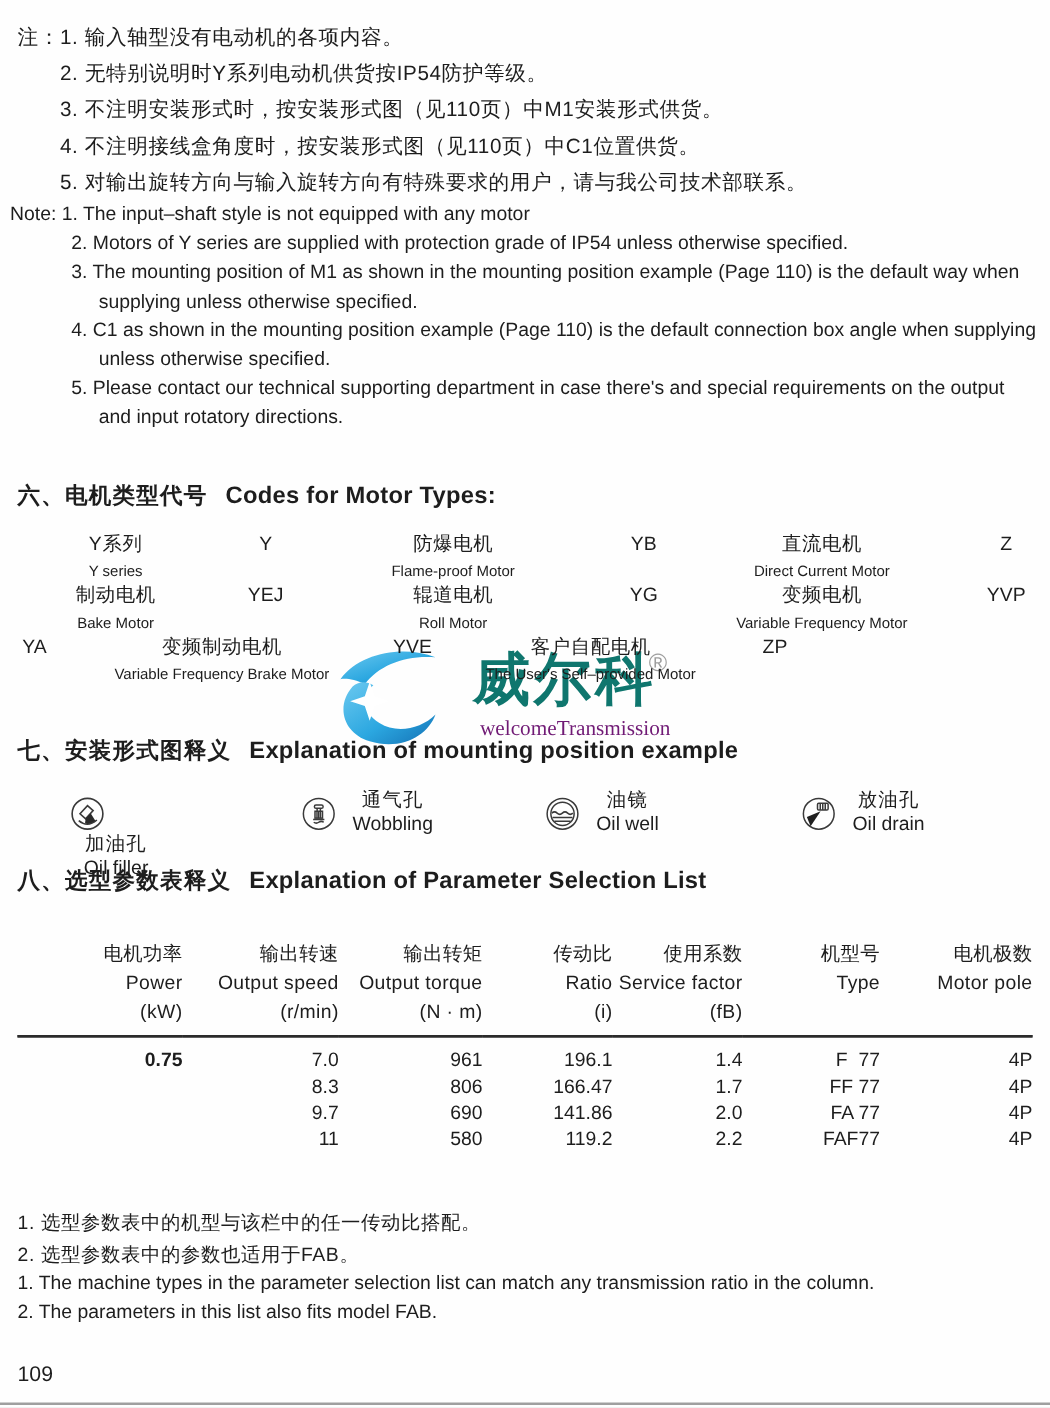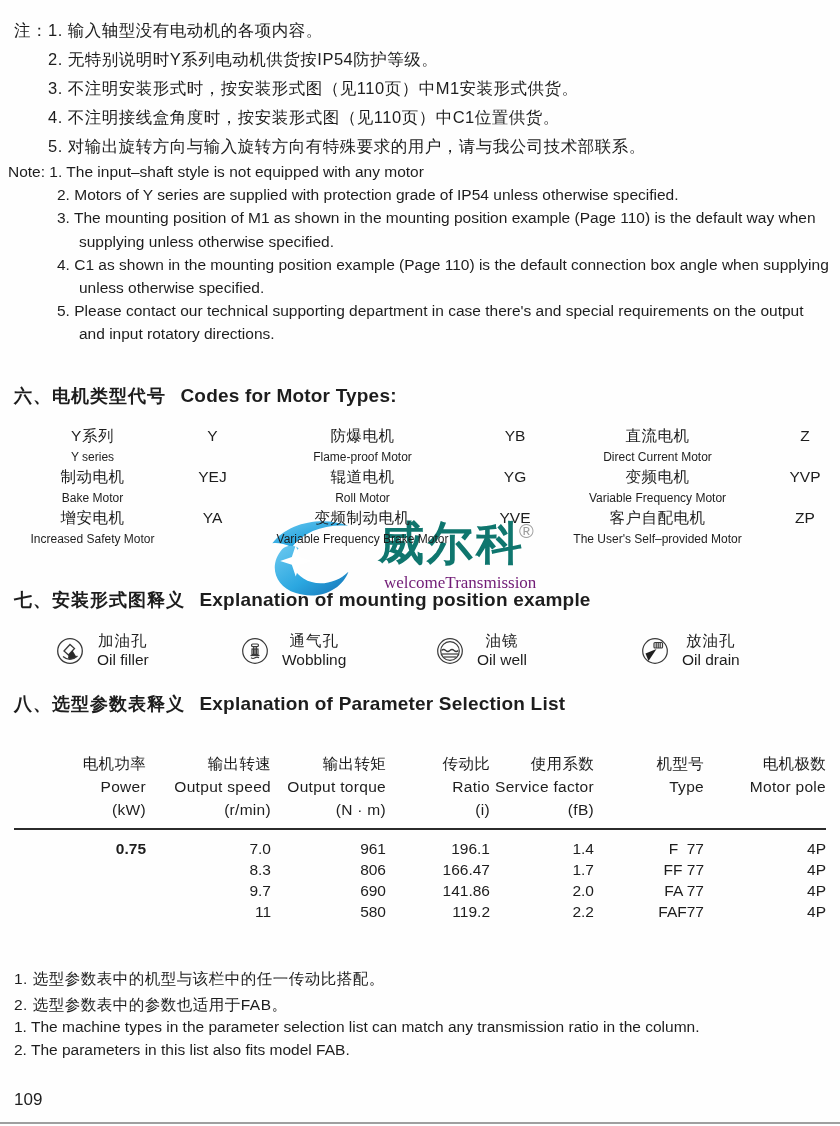--- a/index.html
+++ b/index.html
@@ -40,21 +40,21 @@
   .wm-logo{position:absolute;left:0;top:2px;width:118px;height:78px;}
   .wm-cn{position:absolute;left:112px;top:0;font-size:46px;line-height:54px;font-weight:bold;
          color:#0f766e;letter-spacing:3px;white-space:nowrap;}
   .wm-reg{position:absolute;left:253px;top:4px;font-size:20px;color:#9e9e9e;}
   .wm-en{position:absolute;left:118px;top:57px;font-size:17px;color:#701a75;
          font-family:"Liberation Serif",serif;white-space:nowrap;}
 
   
   .mounts{left:0;top:631px;width:840px;height:48px;}
   .mount-item{position:absolute;top:0;display:flex;}
-  #mi1{left:55px;} #mi2{left:240px;} #mi3{left:435px;} #mi4{left:640px;}
+  #mi1{left:55px;flex-direction:column;} #mi2{left:240px;} #mi3{left:435px;} #mi4{left:640px;}
   .micon{display:block;width:30px;height:30px;margin-top:5px;}
   .mlabels{margin-left:12px;text-align:center;}
   .mcn{font-size:15.5px;line-height:19px;letter-spacing:1px;}
   .men{font-size:15.5px;line-height:19px;}
 
   
   .param-wrap{left:14px;top:752px;width:812px;}
   table.param{border-collapse:collapse;table-layout:fixed;width:812px;}
   table.param td{padding:0;text-align:right;font-size:15.5px;line-height:23px;overflow:visible;}
   table.param thead td{letter-spacing:0.3px;}
@@ -160,24 +160,20 @@
         </div>
       <div class="cell w-n3">
           <div class="cn-line">变频电机</div>
           <div class="en-line">Variable Frequency Motor</div>
         </div>
       <div class="cell w-c3">
           <div class="code-val">YVP</div>
         </div>
     </div>
     <div class="codes-row">
-      <div class="cell w-n1">
-          <div class="cn-line">增安电机</div>
-          <div class="en-line">Increased Safety Motor</div>
-        </div>
       <div class="cell w-c1">
           <div class="code-val">YA</div>
         </div>
       <div class="cell w-n2">
           <div class="cn-line">变频制动电机</div>
           <div class="en-line">Variable Frequency Brake Motor</div>
         </div>
       <div class="cell w-c2">
           <div class="code-val">YVE</div>
         </div>

